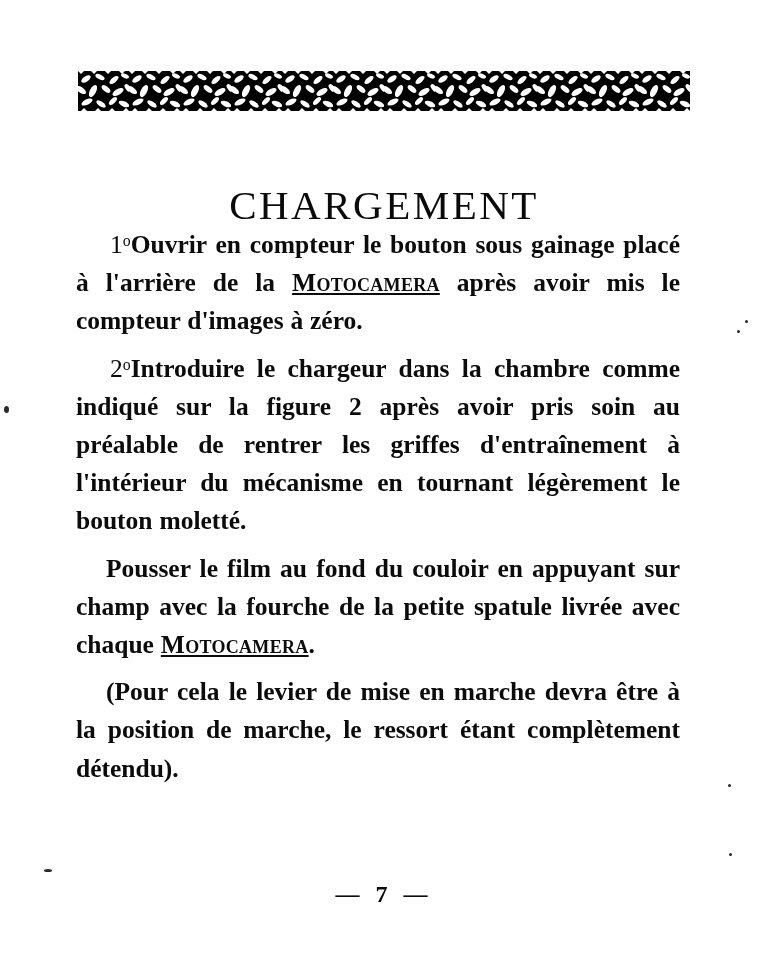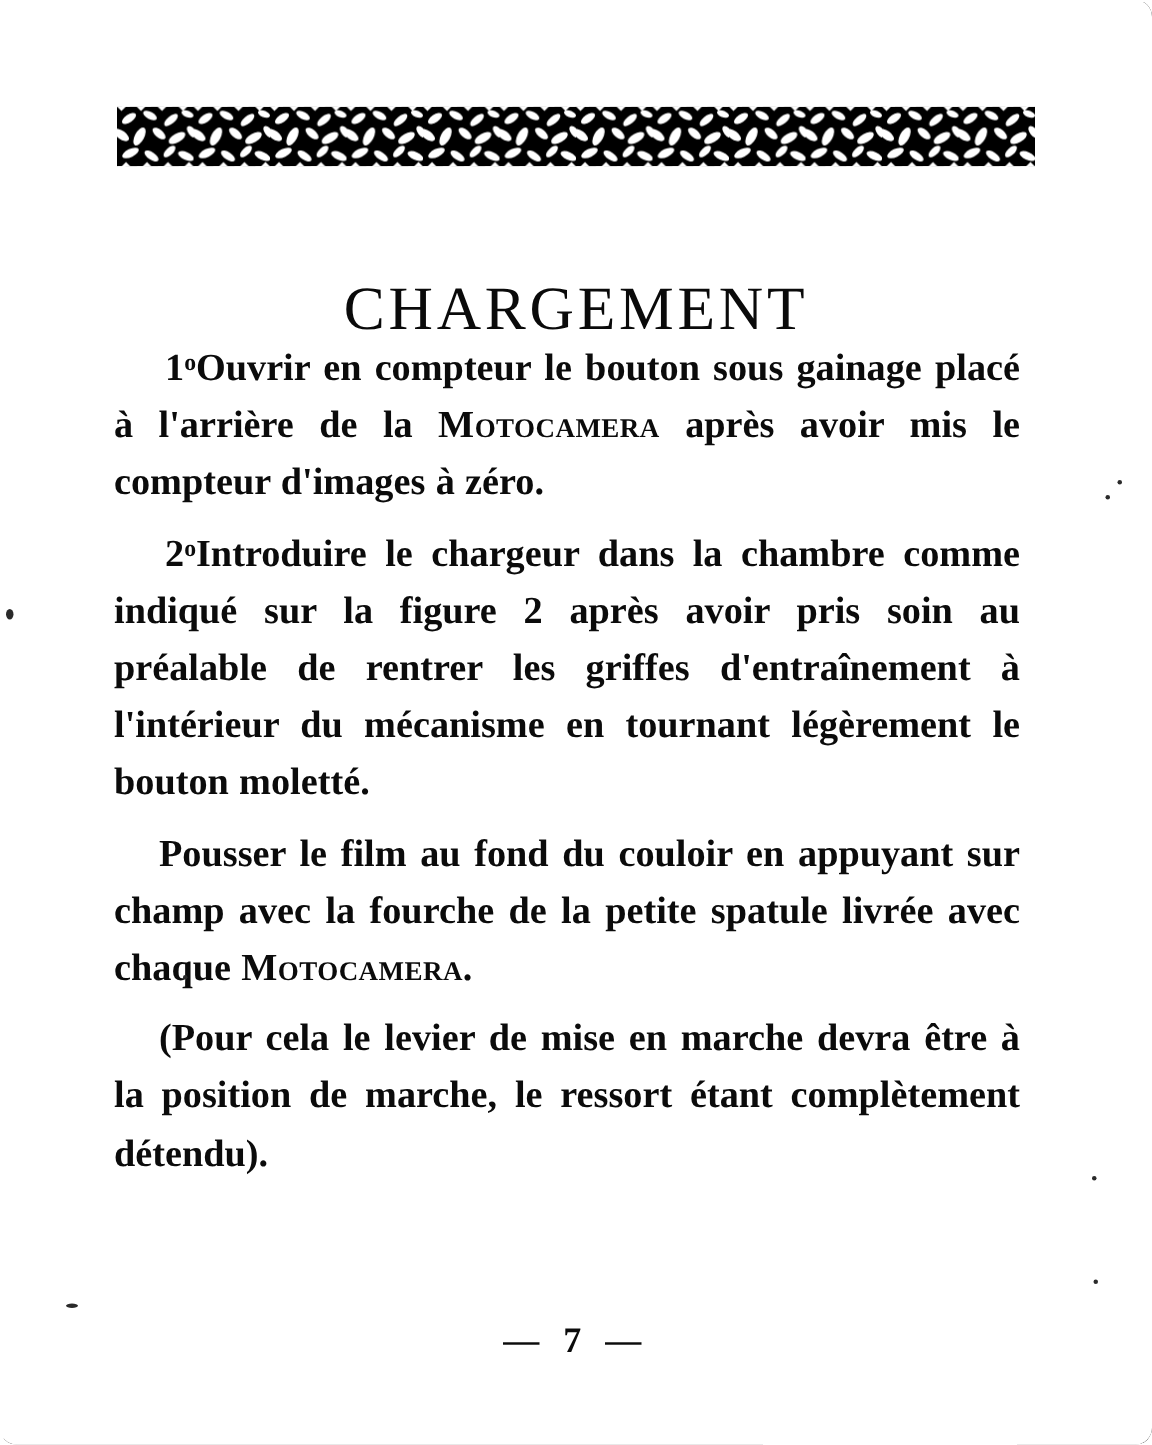--- a/index.html
+++ b/index.html
@@ -14,21 +14,20 @@
     font-family: "Liberation Serif", "DejaVu Serif", serif;
   }
 
   
   #scan-page {
     position: relative;
     width: 768px;
     height: 963px;
     background: #ffffff;
     overflow: hidden;
-    border-radius: 11px;
   }
 
   
   .scan-edge {
     position: absolute;
     background: #080808;
     pointer-events: none;
   }
   
   #scan-edge-right {
@@ -113,23 +112,24 @@
     text-indent: 34px;
     -webkit-font-smoothing: none;
     word-spacing: 0.5px;
   }
   .para.tight {
     text-indent: 30px;
   }
   .smallcaps {
     font-variant: small-caps;
     letter-spacing: 0.3px;
+    text-decoration: underline;
   }
   .ordinal {
-    font-weight: 700;
+    font-weight: 400;
   }
   .ordinal sup {
     font-size: 0.62em;
     vertical-align: 0.42em;
     line-height: 0;
   }
 
   
   #page-footer {
     position: absolute;

